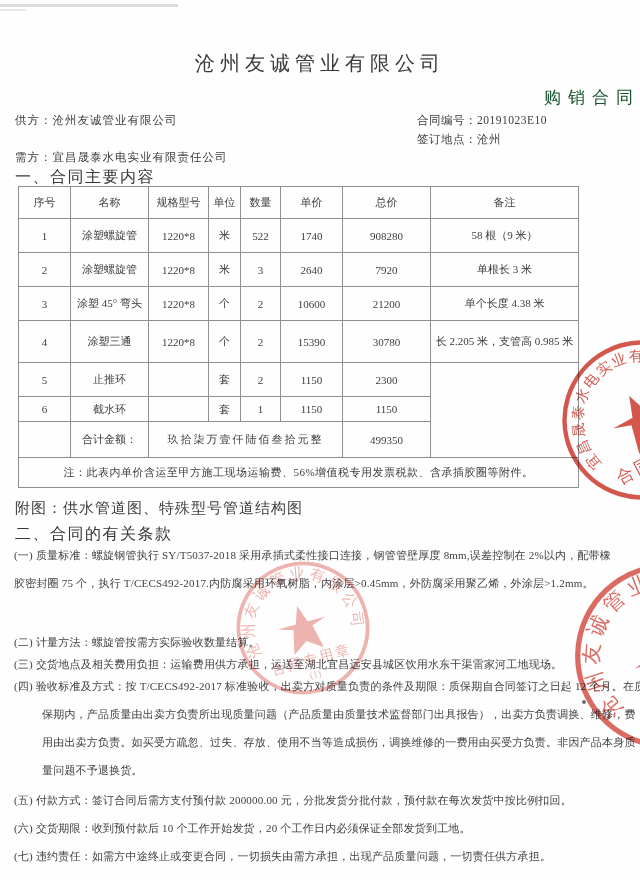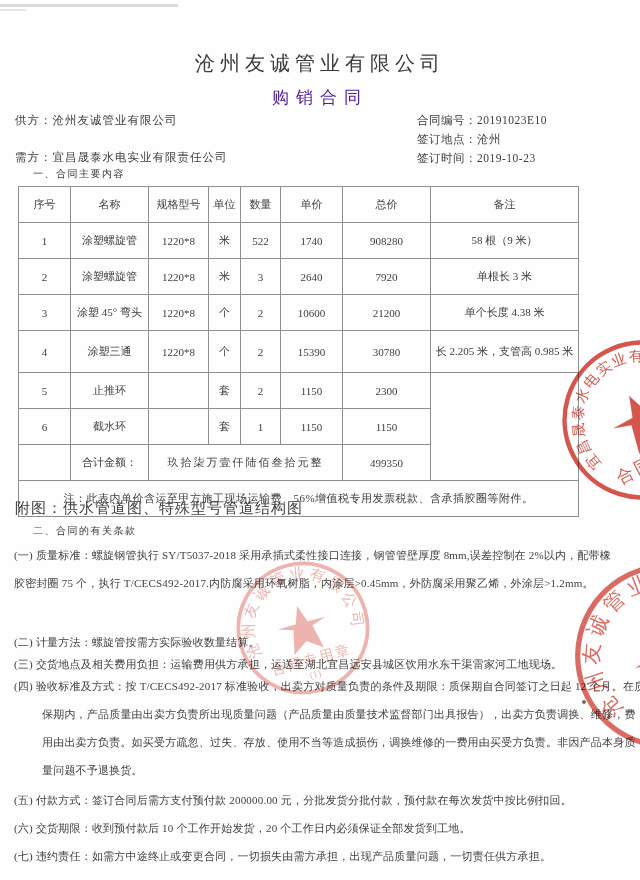--- a/index.html
+++ b/index.html
@@ -8,40 +8,40 @@
     overflow:hidden;margin:0 auto;
     font-family:"Liberation Serif","DejaVu Serif",serif;
     color:#3c3c3c;
   }
   .abs{position:absolute;}
   .doc-title{
     top:50px;left:0;width:640px;text-align:center;
     font-size:20px;letter-spacing:5px;color:#3a3a3a;
   }
   .doc-subtitle{
-    top:86px;left:0;width:640px;text-align:center;
-    font-size:17px;letter-spacing:7px;color:#4c1d95;
+    top:86px;left:0;width:640px;text-align:right;
+    font-size:17px;letter-spacing:7px;color:#14532d;
   }
   .party{left:15px;font-size:11.5px;letter-spacing:1px;}
   .party-supplier{top:113px;}
   .party-buyer{top:150px;}
   .meta{top:111px;left:417px;font-size:11.5px;line-height:19px;letter-spacing:0.5px;}
-  .sec-heading{left:15px;font-size:10px;letter-spacing:1.5px;color:#383838;margin-left:18px;}
+  .sec-heading{left:15px;font-size:16px;letter-spacing:1.5px;color:#383838;}
   .sec1{top:167px;}
   .sec2{top:524px;}
   .attachment{top:499px;left:15px;font-size:15px;letter-spacing:1px;}
 
   table.items{
     position:absolute;top:186px;left:18px;width:560px;
     border-collapse:collapse;table-layout:fixed;
     font-size:11px;color:#3d3d3d;
   }
   table.items td,table.items th{
     border:1px solid #8f8f8f;text-align:center;vertical-align:middle;
-    font-weight:normal;padding:10px 3px;overflow:hidden;
+    font-weight:normal;padding:1px 3px;overflow:hidden;
   }
   tr.rh{height:32px;}  tr.r{height:34px;}  tr.r4{height:42px;}
   tr.r6{height:25px;}  tr.rt{height:36px;} tr.rn{height:30px;}
   td.note-cell{text-align:left;padding-left:8px;letter-spacing:0.5px;}
   td.amount-cn{letter-spacing:2px;font-family:Liberation Serif, serif;}
   td.remark{font-size:11px;}
 
   .terms{position:absolute;left:14px;width:612px;font-size:11px;
     line-height:28px;color:#3e3e3e;letter-spacing:0.2px;}
   .term{position:absolute;left:0;width:604px;}
@@ -71,21 +71,20 @@
 
   <div class="abs doc-title">沧州友诚管业有限公司</div>
   <div class="abs doc-subtitle">购销合同</div>
 
   <div class="abs party party-supplier"><span>供方：</span><span>沧州友诚管业有限公司</span></div>
   <div class="abs party party-buyer"><span>需方：</span><span>宜昌晟泰水电实业有限责任公司</span></div>
 
   <div class="abs meta">
     <div><span>合同编号：</span><span>20191023E10</span></div>
     <div><span>签订地点：</span><span>沧州</span></div>
-    <div><span>签订时间：</span><span>2019-10-23</span></div>
   </div>
 
   <div class="abs sec-heading sec1">一、合同主要内容</div>
 
   <table class="items">
     <colgroup>
       <col style="width:52px">
         <col style="width:78px">
         <col style="width:60px">
         <col style="width:32px">

